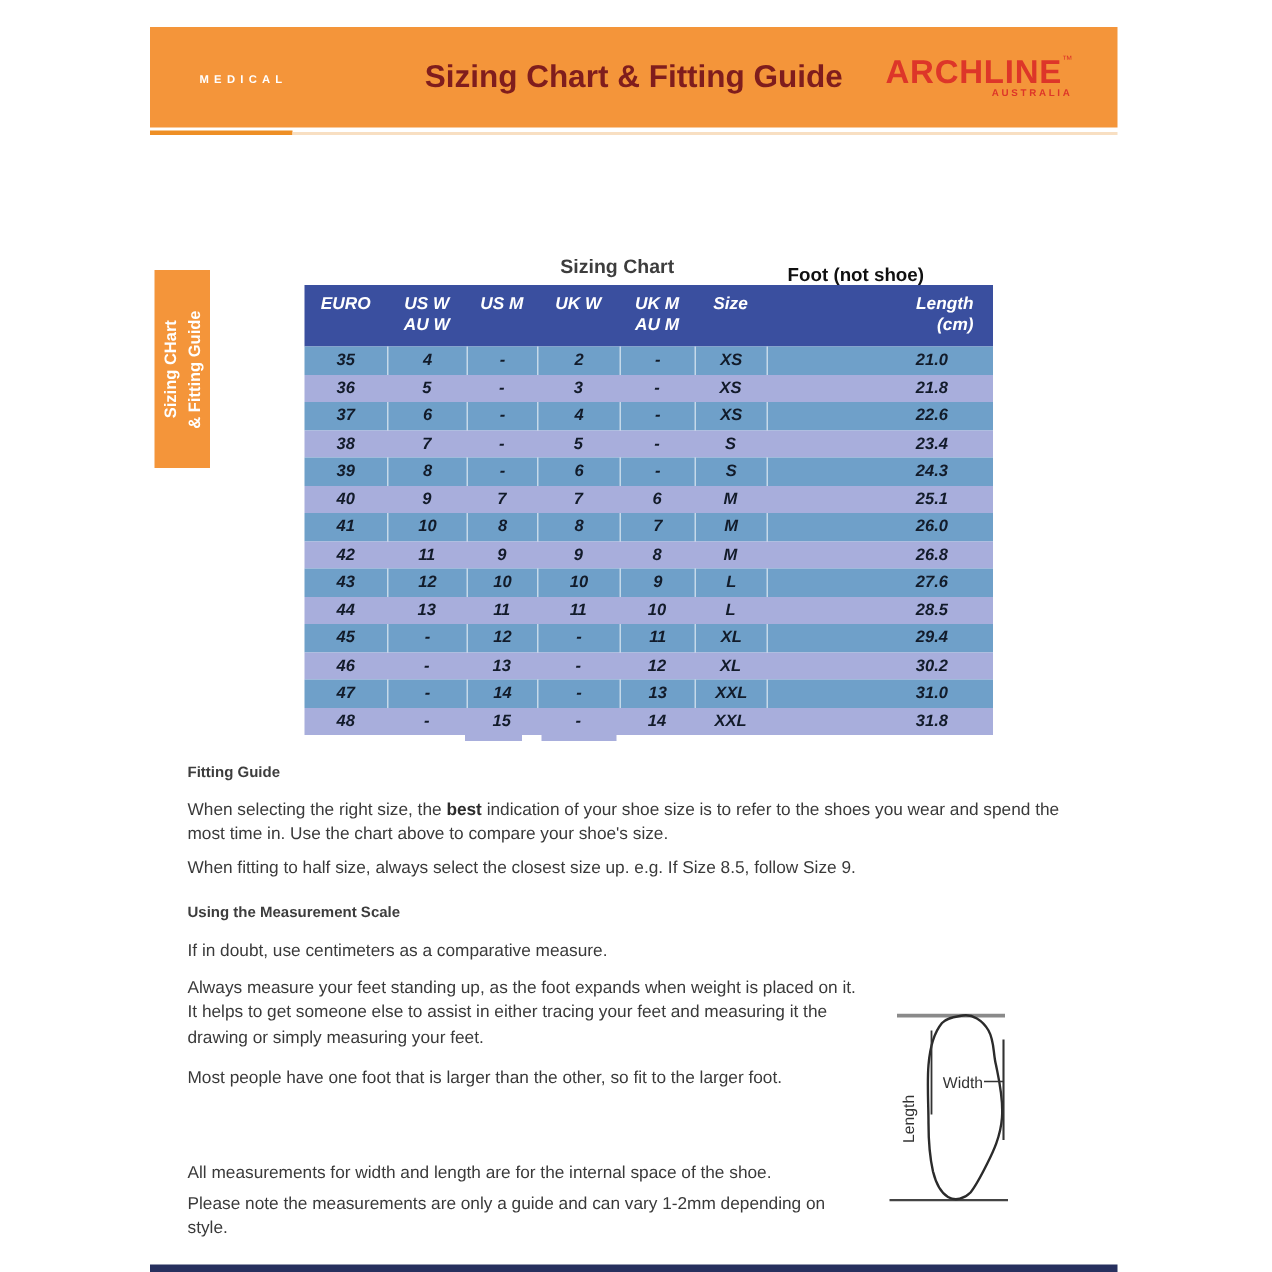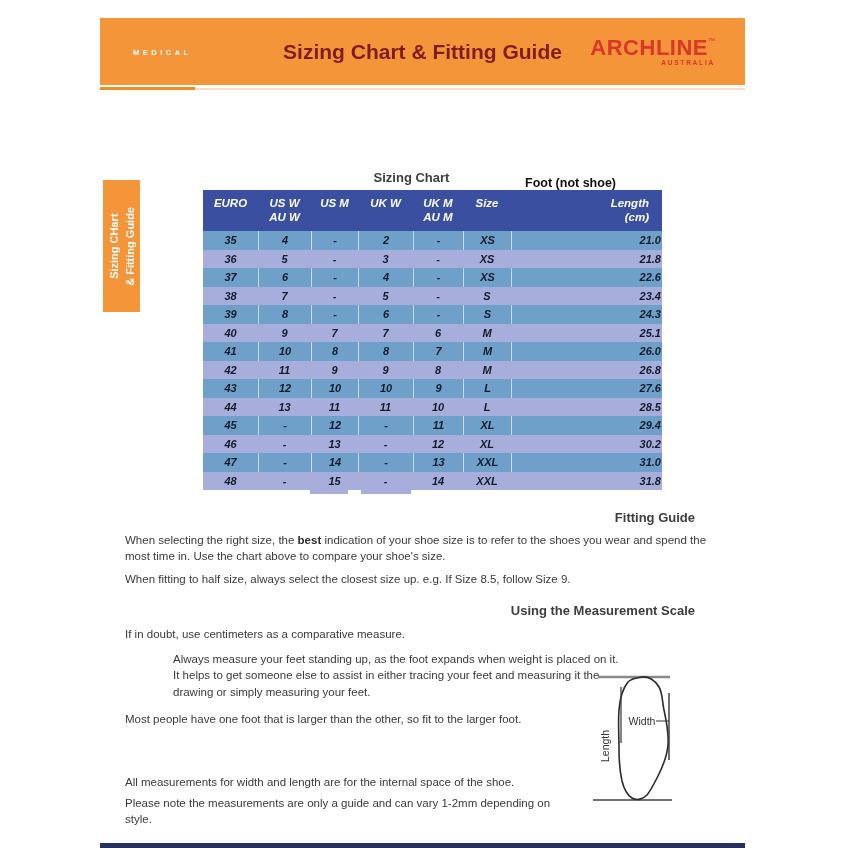--- a/index.html
+++ b/index.html
@@ -49,34 +49,34 @@
   .thead{display:grid;grid-template-columns:55px 53px 47px 55px 50px 48px 1fr;height:41px;
     background:var(--table-header-blue);color:#fff;}
   .hcell{text-align:center;font-size:11.5px;font-weight:700;line-height:14px;padding-top:6px;}
   .hcell.c6{text-align:right;padding-right:13px;}
   .trow{display:grid;grid-template-columns:55px 53px 47px 55px 50px 48px 1fr;height:18.5px;}
   .trow.dark{background:var(--row-steel-blue);}
   .trow.light{background:var(--row-lavender);}
   .tcell{display:flex;align-items:center;justify-content:center;font-size:11px;font-weight:700;color:#121b2a;}
   .trow.dark .tcell{border-left:1px solid rgba(255,255,255,0.6);}
   .trow.dark .tcell:first-child{border-left:none;}
-  .tcell.c6{justify-content:flex-end;padding-right:1px;}
+  .tcell.c6{justify-content:flex-end;padding-right:30px;}
   .tab-quirk1{position:absolute;left:107px;top:300px;width:38px;height:4px;background:var(--row-lavender);}
   .tab-quirk2{position:absolute;left:158px;top:300px;width:50px;height:4px;background:var(--row-lavender);}
 
   
-  .sec-title{position:absolute;left:125px;width:570px;text-align:right;font-size:13px;font-weight:700;color:#3d3d3d;}
+  .sec-title{position:absolute;left:125px;width:570px;text-align:left;font-size:10px;font-weight:700;color:#3d3d3d;}
   .para{position:absolute;left:125px;width:600px;font-size:11.5px;line-height:1.42;color:#3a3a3a;}
   .para b{font-weight:700;color:#2c2c2c;}
   #fit-title{top:510px;}
   #fit-p1{top:532px;}
   #fit-p2{top:571px;}
   #meas-title{top:603px;}
   #meas-p1{top:626px;}
-  #meas-p2{top:651px;width:455px;margin-left:48px;}
+  #meas-p2{top:651px;width:455px;}
   #meas-p3{top:711px;}
   #meas-p4{top:774px;}
   #meas-p5{top:795px;width:455px;}
 
   
   .foot-diagram{position:absolute;left:585px;top:650px;width:140px;height:165px;}
   .foot-diagram text{font-family:"Liberation Sans",sans-serif;font-size:10.5px;fill:#333;}
 
   
   .footer-bar{position:absolute;left:100px;top:843px;width:645px;height:5px;background:var(--footer-navy);}

